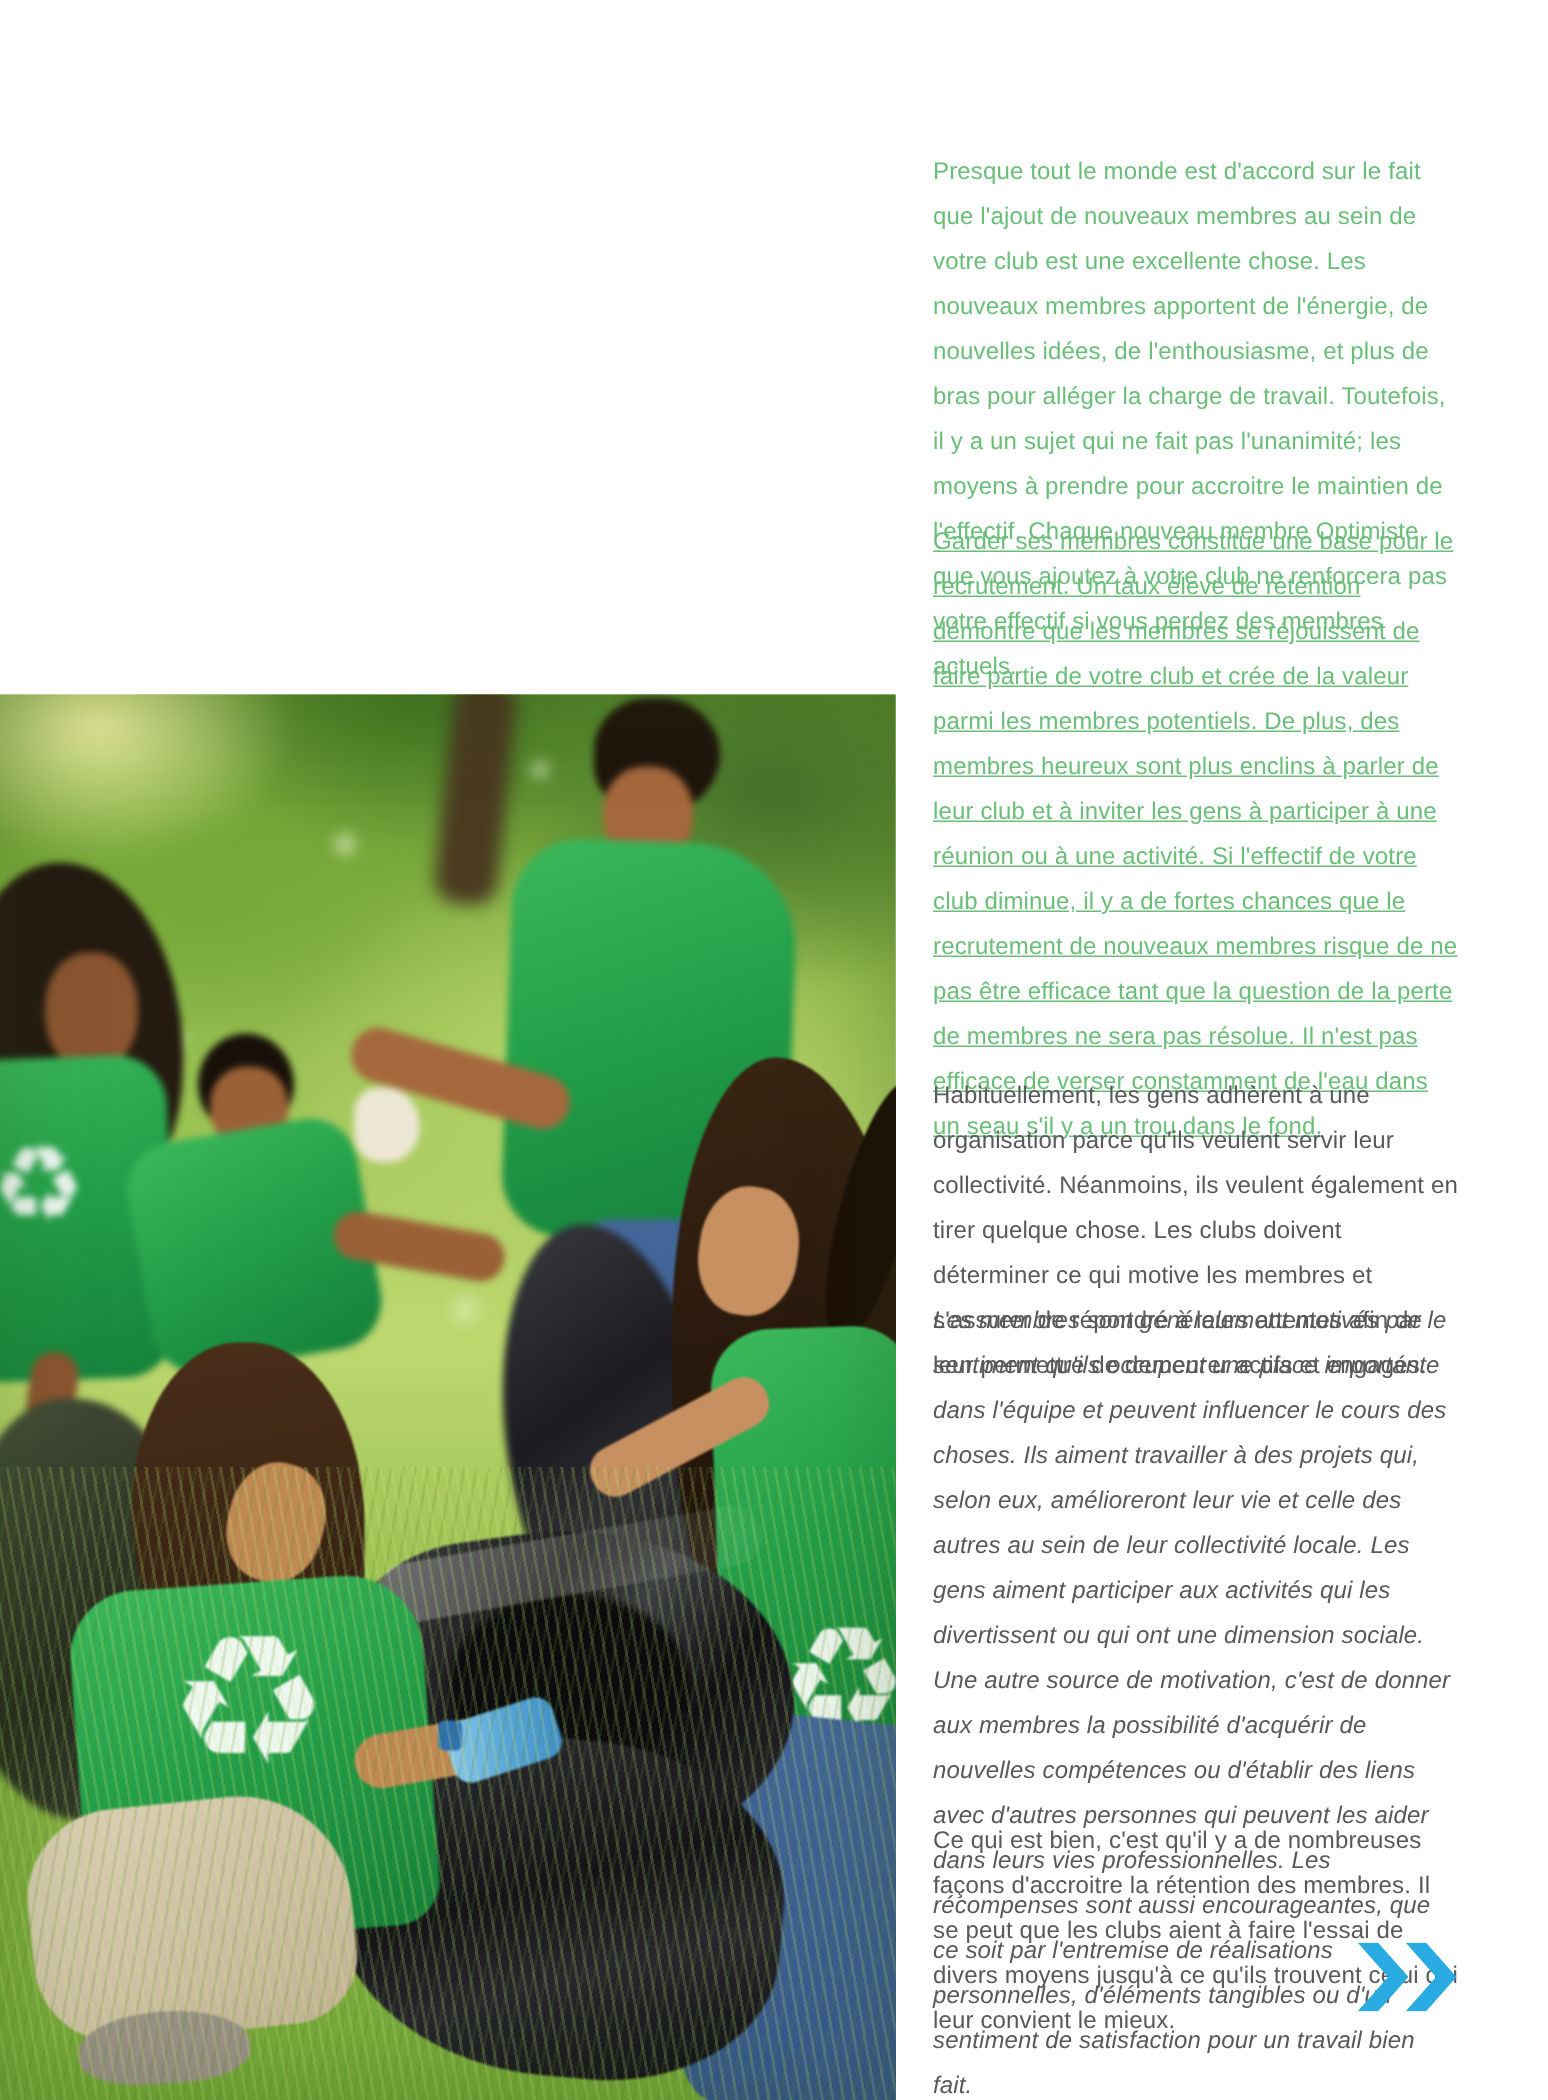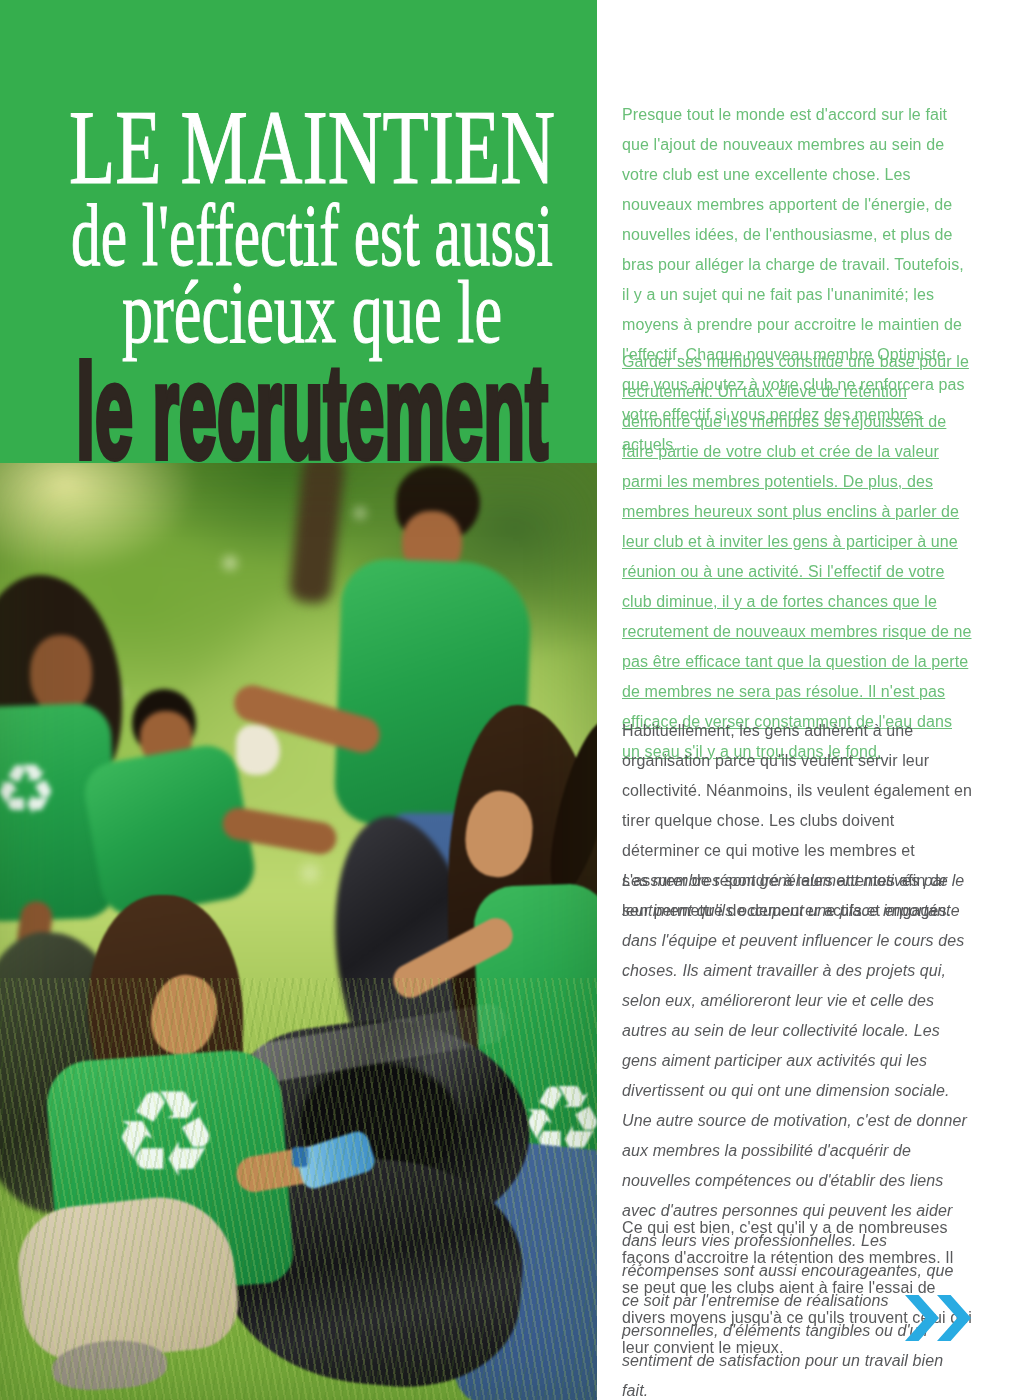--- a/index.html
+++ b/index.html
@@ -130,28 +130,20 @@
   .arrows{position:absolute;left:283px;top:1295px;width:66px;height:46px;cursor:pointer;}
   .chev{position:absolute;top:0;width:34px;height:46px;background:var(--arrow-cyan,#29abe2);
         clip-path:polygon(0 0,40% 0,100% 50%,40% 100%,0 100%,60% 50%);}
   .chev.c1{left:0;} .chev.c2{left:32px;}
 </style>
 </head>
 <body>
 
 <div class="page">
 
-  <section class="cover">
-    <svg class="title-svg" width="597" height="463" viewBox="0 0 597 463" aria-hidden="false">
-      <text class="t-serif t1" x="312" y="183" text-anchor="middle" textLength="486" lengthAdjust="spacingAndGlyphs">LE MAINTIEN</text>
-      <text class="t-serif t2" x="312" y="265" text-anchor="middle" textLength="482" lengthAdjust="spacingAndGlyphs">de l'effectif est aussi</text>
-      <text class="t-serif t3" x="312" y="342" text-anchor="middle" textLength="380" lengthAdjust="spacingAndGlyphs">précieux que le</text>
-      <text class="t-impact" x="312" y="458" text-anchor="middle" textLength="472" lengthAdjust="spacingAndGlyphs">le recrutement</text>
-    </svg>
-  </section>
 
   <section class="photo" aria-label="Bénévoles en t-shirts verts ramassant des déchets dans un parc">
     <div class="ph-bg"></div>
     <div class="ph-bokeh"></div>
     <div class="ph-trunk"></div>
 
     <div class="blur-far">
       <div class="lw-hair"></div>
       <div class="lw-face skin-d"></div>
       <div class="lw-shirt green-shirt"></div>

